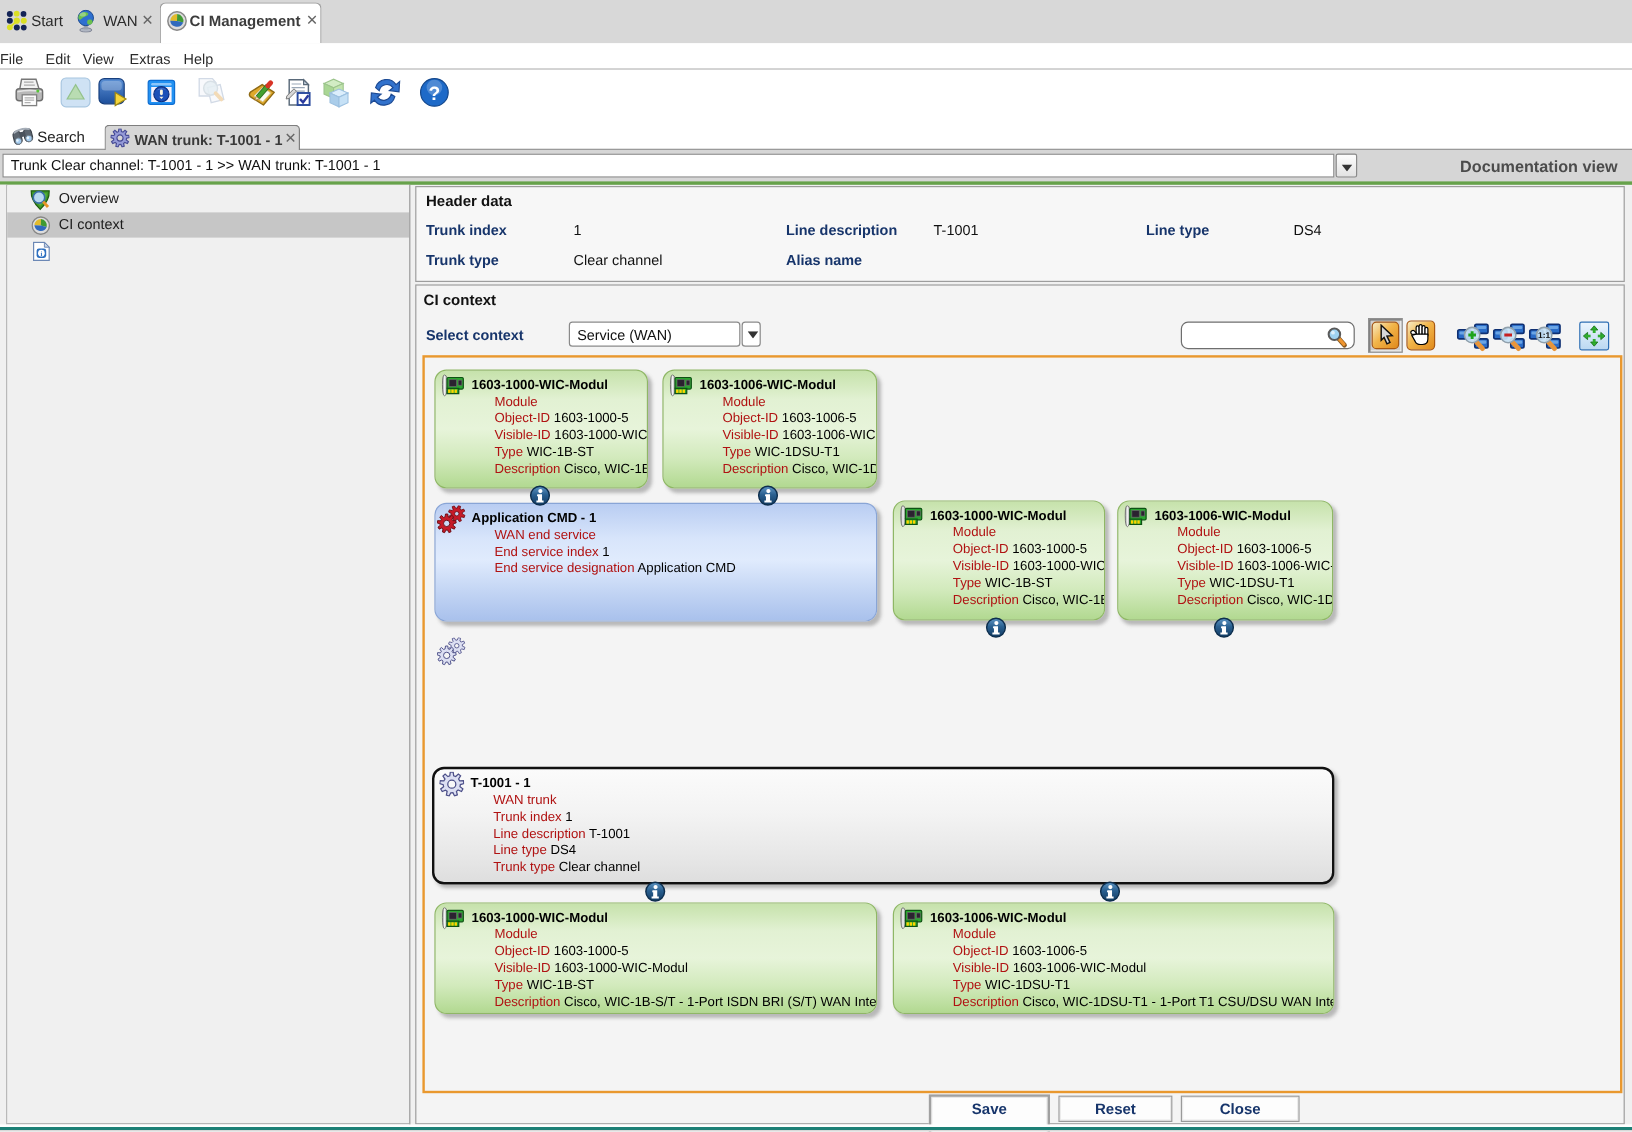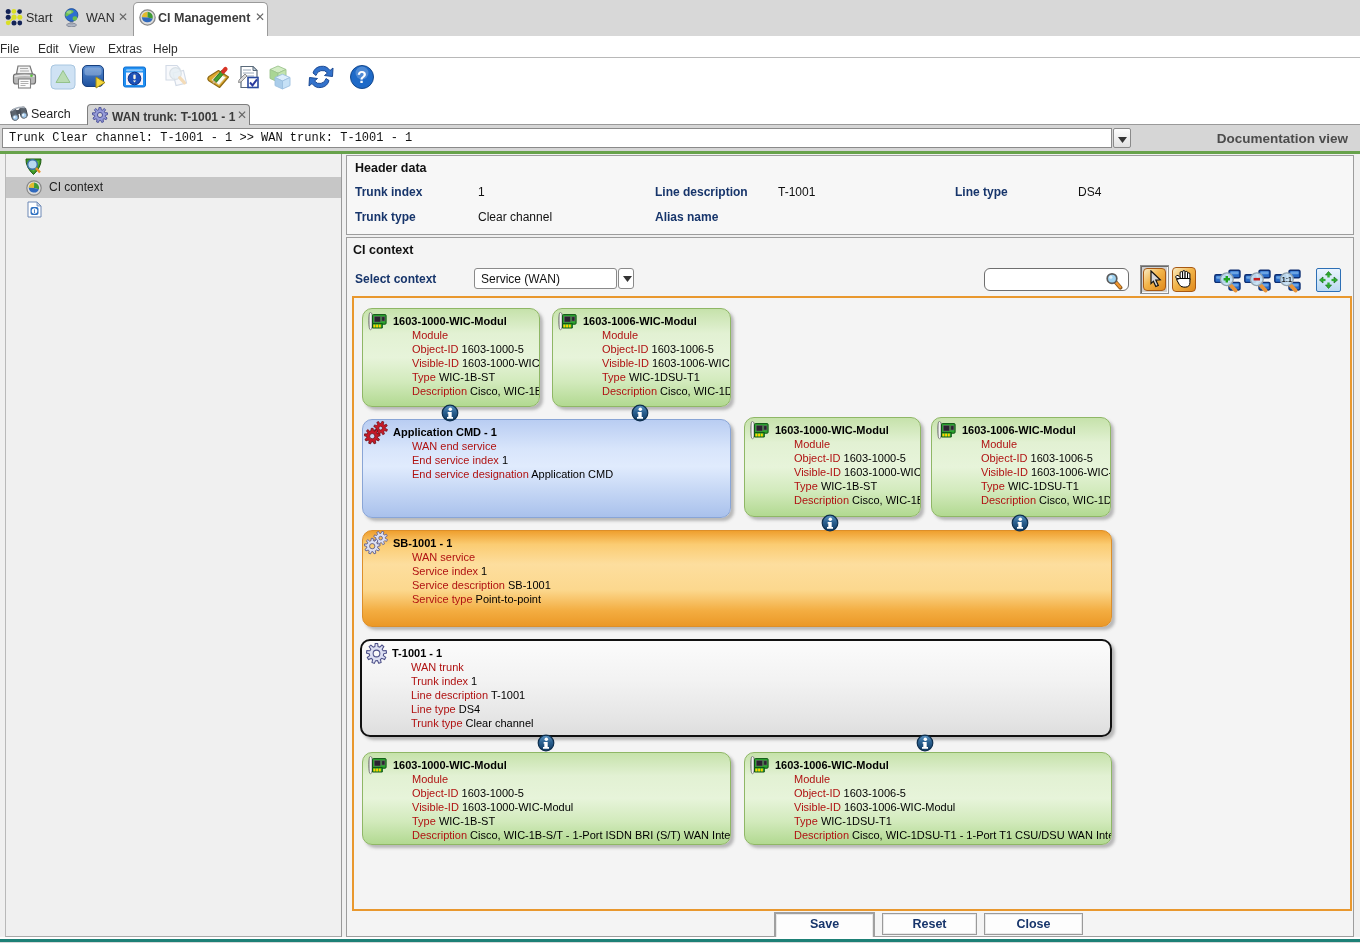--- a/index.html
+++ b/index.html
@@ -8,21 +8,21 @@
 #page { position:relative; width:1360px; height:943px; }
 
 #tabbar { left:0; top:0; width:1360px; height:36px; background:#d8d8d8; }
 #tab-active { left:133px; top:2px; width:135px; height:34px; background:#fff; border:1px solid #9a9a9a; border-bottom:none; border-radius:5px 5px 0 0; z-index:3; }
 #menubar { left:0; top:36px; width:1360px; height:22px; background:#fff; border-bottom:1px solid #b8b8b8; z-index:2; }
 .mitem { position:absolute; top:5px; font-size:12px; color:#2b2b2b; z-index:4; }
 #toolbar { left:0; top:58px; width:1360px; height:42px; background:#fff; }
 #tabrow2 { left:0; top:100px; width:1360px; height:24px; background:#fff; }
 #tab2-active { left:87px; top:104px; width:163px; height:21px; background:#d6d6d6; border:1px solid #7e7e7e; border-bottom:none; border-radius:4px 4px 0 0; z-index:3; }
 #crumbrow { left:0; top:124px; width:1360px; height:27px; background:#d6d6d6; border-top:1px solid #9a9a9a; z-index:2; }
-#crumbinput { left:2px; top:3px; width:1110px; height:20px; background:#fff; border:1px solid #8a8a8a; font-size:12px; color:#111; line-height:18px; padding-left:6px;font-family:Liberation Mono, monospace; }
+#crumbinput { left:2px; top:3px; width:1110px; height:20px; background:#fff; border:1px solid #8a8a8a; font-size:12px; color:#111; line-height:18px; padding-left:6px; }
 #crumbbtn { left:1113px; top:3px; width:18px; height:20px; background:linear-gradient(#fdfdfd,#e2e2e2); border:1px solid #8a8a8a; border-radius:2px; }
 #docview { right:12px; top:6px; font-size:13.5px; font-weight:bold; color:#4c4c4c; }
 #greenline { left:0; top:151px; width:1360px; height:3px; background:#67a24b; }
 
 #leftpanel { left:0; top:154px; width:341px; height:786px; background:#f0f0f0; border-left:5px solid #f0f0f0; }
 #lp-inner { left:5px; top:154px; width:336px; height:783px; border-left:1px solid #b9b9b9; border-bottom:1px solid #a8a8a8; }
 .trow { position:absolute; left:6px; width:335px; height:21px; font-size:12px; color:#1c1c1c; }
 .trow span { position:absolute; left:43px; top:3px; }
 #divider { left:341px; top:154px; width:1px; height:786px; background:#999; }
 
@@ -259,20 +259,23 @@
 <svg class="abs" style="left:92px; top:107px; z-index:4;" width="16" height="16" viewBox="0 0 20 20">
   <use href="#gearLp" fill="#959bd8" fill-rule="evenodd" stroke="#484d96" stroke-width="1.2"></use>
 </svg>
 
 <div class="abs" style="left:31px; top:107px; font-size:12.5px; color:#222; z-index:4;">Search</div>
 <div class="abs" style="left:112px; top:110px; font-size:12px; font-weight:bold; color:#3a3a3a; z-index:4;">WAN trunk: T-1001 - 1</div>
 <div class="abs xmark" style="left:237px; top:108px; z-index:4;">✕</div>
 
 <div class="abs" id="leftpanel"></div>
 <div class="abs" id="lp-inner"></div>
+<div class="trow" style="top:155px; height:22px; background:#f0f0f0;">
+      <span>Overview</span>
+    </div>
 <div class="trow" style="top:177px; height:21px; background:#c6c6c6;">
       <span>CI context</span>
     </div>
 <svg class="abs" style="left:24px; top:157px;" width="19" height="19" viewBox="0 0 19 19">
   <path d="M2,2 L17,2 Q17.5,10 9.5,17.5 Q1.5,10 2,2z" fill="#3f9a28" stroke="#1e5c10" stroke-width="1"></path>
   <path d="M4,4 L15,4 Q15,9.5 9.5,14.5 Q4,9.5 4,4z" fill="#5cb53e"></path>
   <circle cx="8.5" cy="7.5" r="4.8" fill="#b8d9f0" stroke="#3a70a8" stroke-width="1.4"></circle>
   <path d="M12,11 L16,15.5" stroke="#e89428" stroke-width="2.4"></path>
 </svg>
 <svg class="abs" style="left:26px; top:180px;" width="16" height="16" viewBox="0 0 18 18">
@@ -423,27 +426,20 @@
   <span class="rl">Description</span> Cisco, WIC-1B-S/T</div>
 </div>
 <div class="bx bx-green" style="left:931px; top:417px; width:180px; height:100px;">
   <div class="tx"><b class="t">1603-1006-WIC-Modul</b><br>
   <span class="rl">Module</span><br>
   <span class="rl">Object-ID</span> 1603-1006-5<br>
   <span class="rl">Visible-ID</span> 1603-1006-WIC-Modul<br>
   <span class="rl">Type</span> WIC-1DSU-T1<br>
   <span class="rl">Description</span> Cisco, WIC-1DSU</div>
 </div>
-<div class="bx bx-orange" style="left:362px; top:530px; width:750px; height:97px;">
-  <div class="tx"><b class="t">SB-1001 - 1</b><br>
-  <span class="rl">WAN service</span><br>
-  <span class="rl">Service index</span> 1<br>
-  <span class="rl">Service description</span> SB-1001<br>
-  <span class="rl">Service type</span> Point-to-point</div>
-</div>
 <div class="bx bx-gray" style="left:360px; top:639px; width:752px; height:98px;">
   <div class="tx"><b class="t">T-1001 - 1</b><br>
   <span class="rl">WAN trunk</span><br>
   <span class="rl">Trunk index</span> 1<br>
   <span class="rl">Line description</span> T-1001<br>
   <span class="rl">Line type</span> DS4<br>
   <span class="rl">Trunk type</span> Clear channel</div>
 </div>
 <div class="bx bx-green" style="left:362px; top:752px; width:369px; height:93px;">
   <div class="tx"><b class="t">1603-1000-WIC-Modul</b><br>

